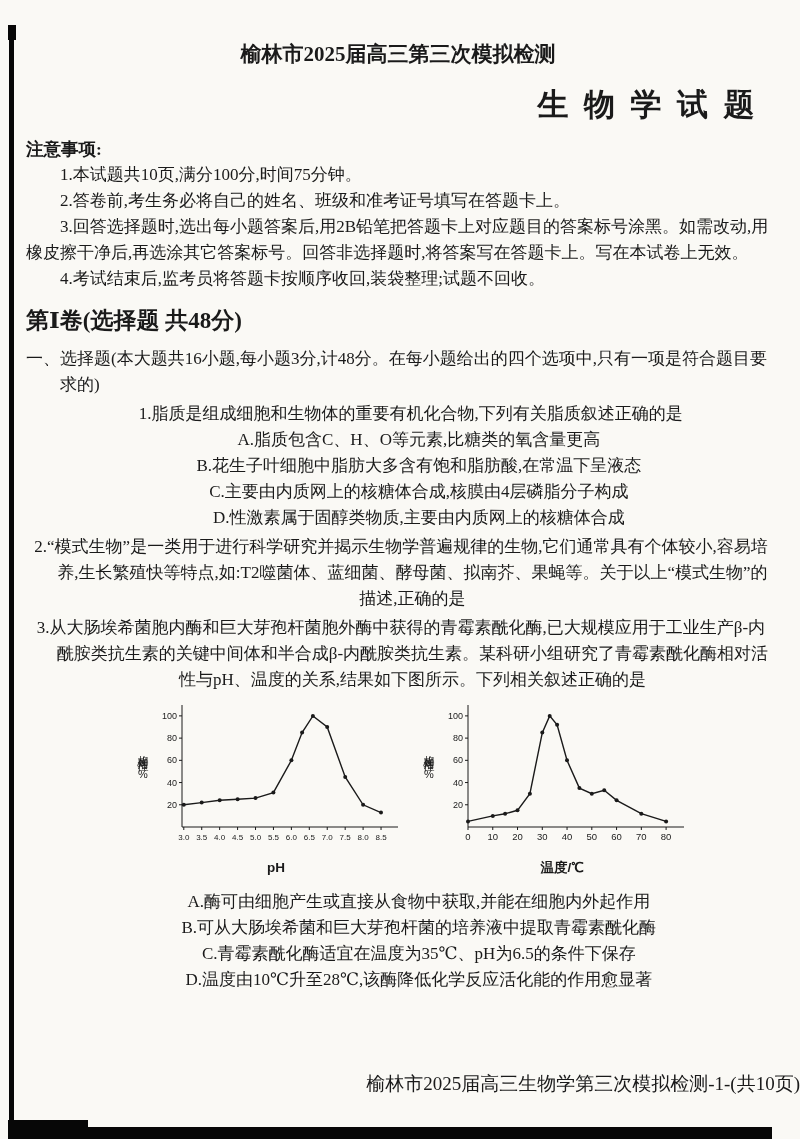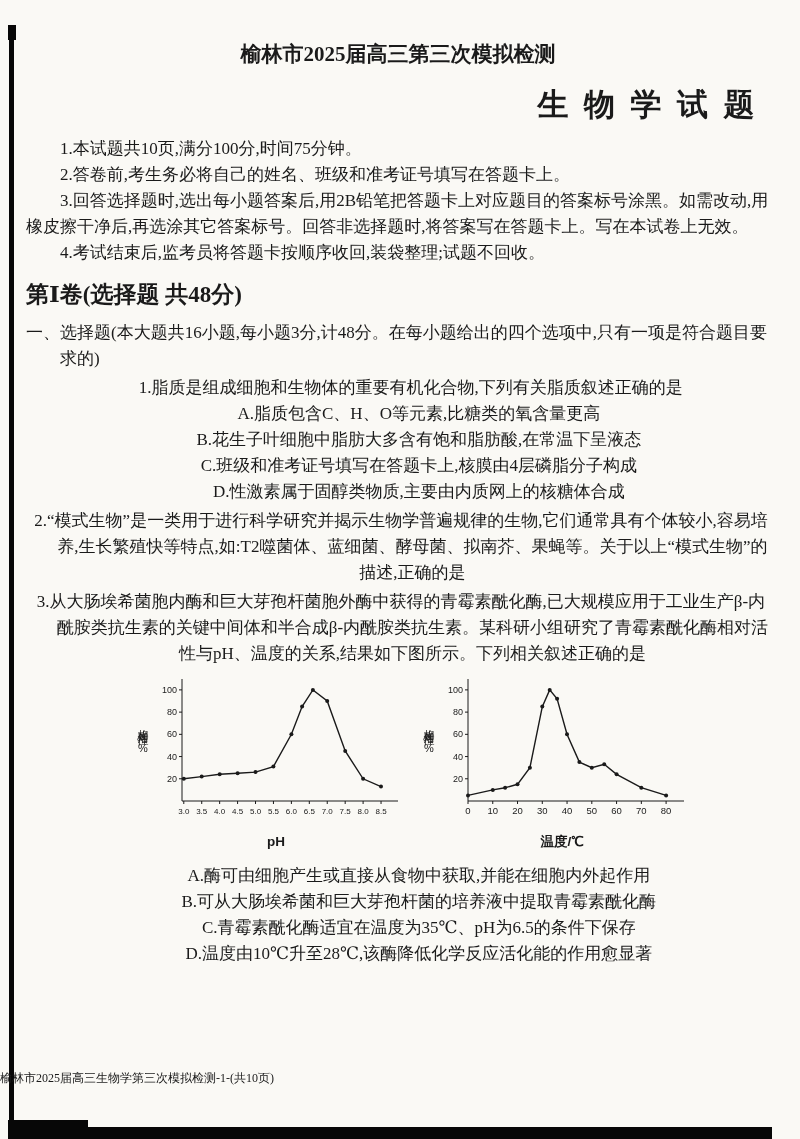--- a/index.html
+++ b/index.html
@@ -30,53 +30,54 @@
     writing-mode:vertical-rl;text-orientation:upright;
     font-size:11px;line-height:14px;letter-spacing:2px;
     height:118px;display:flex;align-items:center;justify-content:center;
     margin-top:4px;font-family:"Liberation Sans",sans-serif;
   }
   .plotcol{display:flex;flex-direction:column;align-items:center;}
   .xlab{font-size:13.5px;margin-top:-6px;font-family:"Liberation Sans",sans-serif;font-weight:bold;}
   .plot svg text{font-family:"Liberation Sans",sans-serif;fill:#1a1a1a;}
   .ax{stroke:#1a1a1a;stroke-width:1;}
   .series{fill:none;stroke:#1a1a1a;stroke-width:1.4;}
-  .footer{position:absolute;bottom:48px;left:0;width:100%;text-align:left;font-size:12px;}
+  .footer{position:absolute;bottom:42px;left:0;width:100%;text-align:right;font-size:19px;}
   
   .scan-strip-left{position:absolute;left:9px;top:40px;width:5px;height:1099px;background:#070707;}
   .scan-mark-topleft{position:absolute;left:8px;top:25px;width:8px;height:15px;background:#070707;}
   .scan-strip-bottom{position:absolute;left:8px;bottom:0;width:764px;height:12px;background:#070707;}
   .scan-blob-bottomleft{position:absolute;left:8px;bottom:0;width:80px;height:19px;background:#070707;}
 </style>
 </head>
 <body>
 
 <div class="page">
   <div class="scan-mark-topleft"></div>
   <div class="scan-strip-left"></div>
 
   <div class="content">
     <h1 class="title1">榆林市2025届高三第三次模拟检测</h1>
     <h2 class="title2">生物学试题</h2>
 
     <div>
+      <p class="notice-head">注意事项:</p>
       <p class="notice-item">1.本试题共10页,满分100分,时间75分钟。</p>
       <p class="notice-item">2.答卷前,考生务必将自己的姓名、班级和准考证号填写在答题卡上。</p>
       <p class="notice-item">3.回答选择题时,选出每小题答案后,用2B铅笔把答题卡上对应题目的答案标号涂黑。如需改动,用橡皮擦干净后,再选涂其它答案标号。回答非选择题时,将答案写在答题卡上。写在本试卷上无效。</p>
       <p class="notice-item">4.考试结束后,监考员将答题卡按顺序收回,装袋整理;试题不回收。</p>
     </div>
 
     <h3 class="section-title">第Ⅰ卷(选择题  共48分)</h3>
     <p class="intro">一、选择题(本大题共16小题,每小题3分,计48分。在每小题给出的四个选项中,只有一项是符合题目要求的)</p>
 
     <div class="question">
       <p class="stem q1">1.脂质是组成细胞和生物体的重要有机化合物,下列有关脂质叙述正确的是</p>
       <p class="opt">A.脂质包含C、H、O等元素,比糖类的氧含量更高</p>
       <p class="opt">B.花生子叶细胞中脂肪大多含有饱和脂肪酸,在常温下呈液态</p>
-      <p class="opt">C.班级和准考证号填写在答题卡上,核膜由4层磷脂分子构成</p>
+      <p class="opt">C.主要由内质网上的核糖体合成,核膜由4层磷脂分子构成</p>
       <p class="opt">D.性激素属于固醇类物质,主要由内质网上的核糖体合成</p>
     </div>
 
     <div class="question">
       <p class="stem">2.“模式生物”是一类用于进行科学研究并揭示生物学普遍规律的生物,它们通常具有个体较小,容易培养,生长繁殖快等特点,如:T2噬菌体、蓝细菌、酵母菌、拟南芥、果蝇等。关于以上“模式生物”的描述,正确的是</p>
     </div>
 
     <div class="question">
       <p class="stem">3.从大肠埃希菌胞内酶和巨大芽孢杆菌胞外酶中获得的青霉素酰化酶,已大规模应用于工业生产β-内酰胺类抗生素的关键中间体和半合成β-内酰胺类抗生素。某科研小组研究了青霉素酰化酶相对活性与pH、温度的关系,结果如下图所示。下列相关叙述正确的是</p>
 

